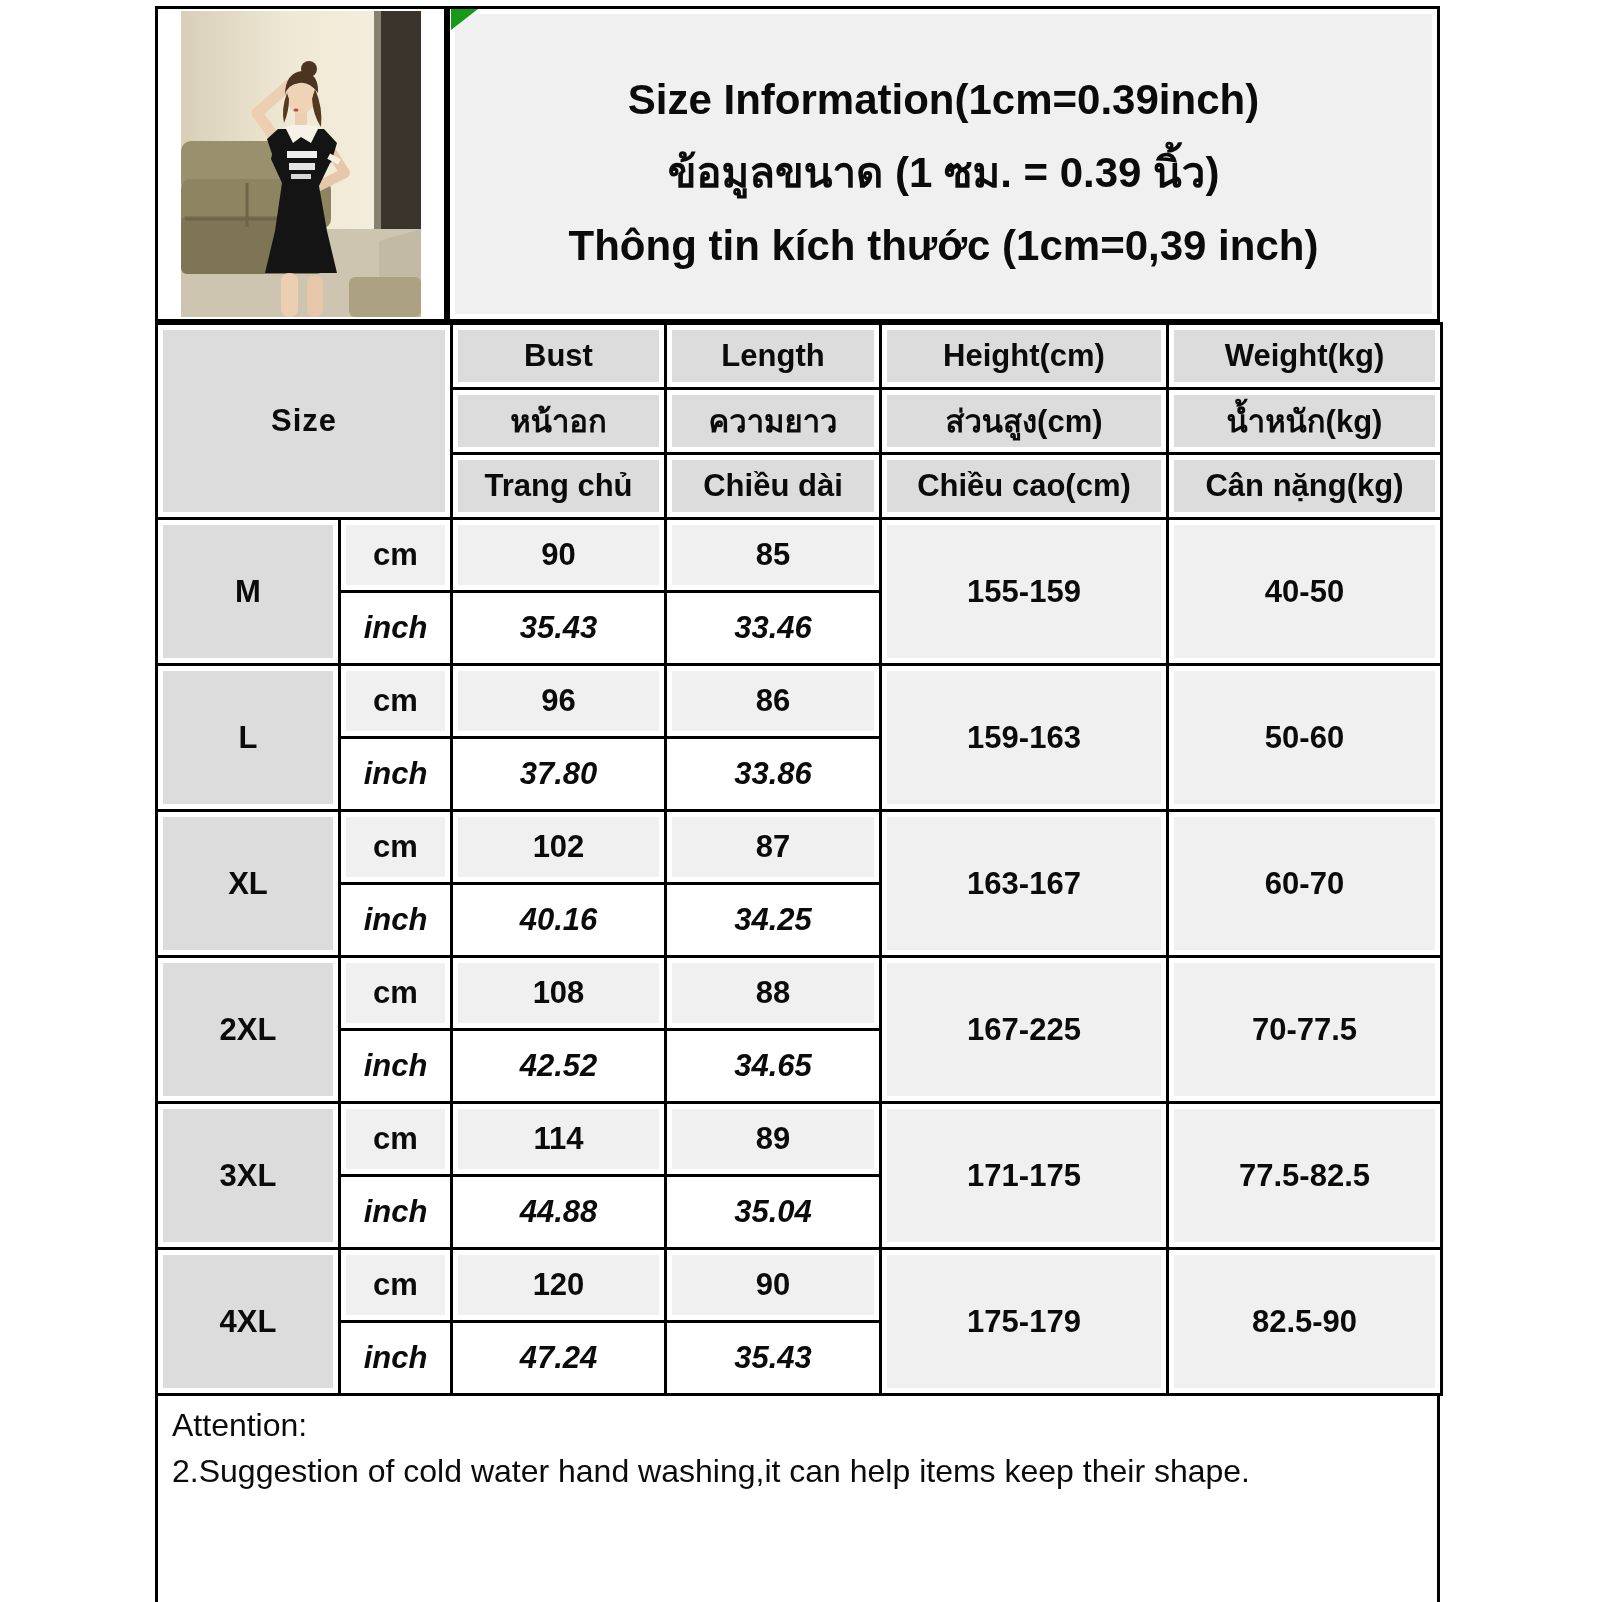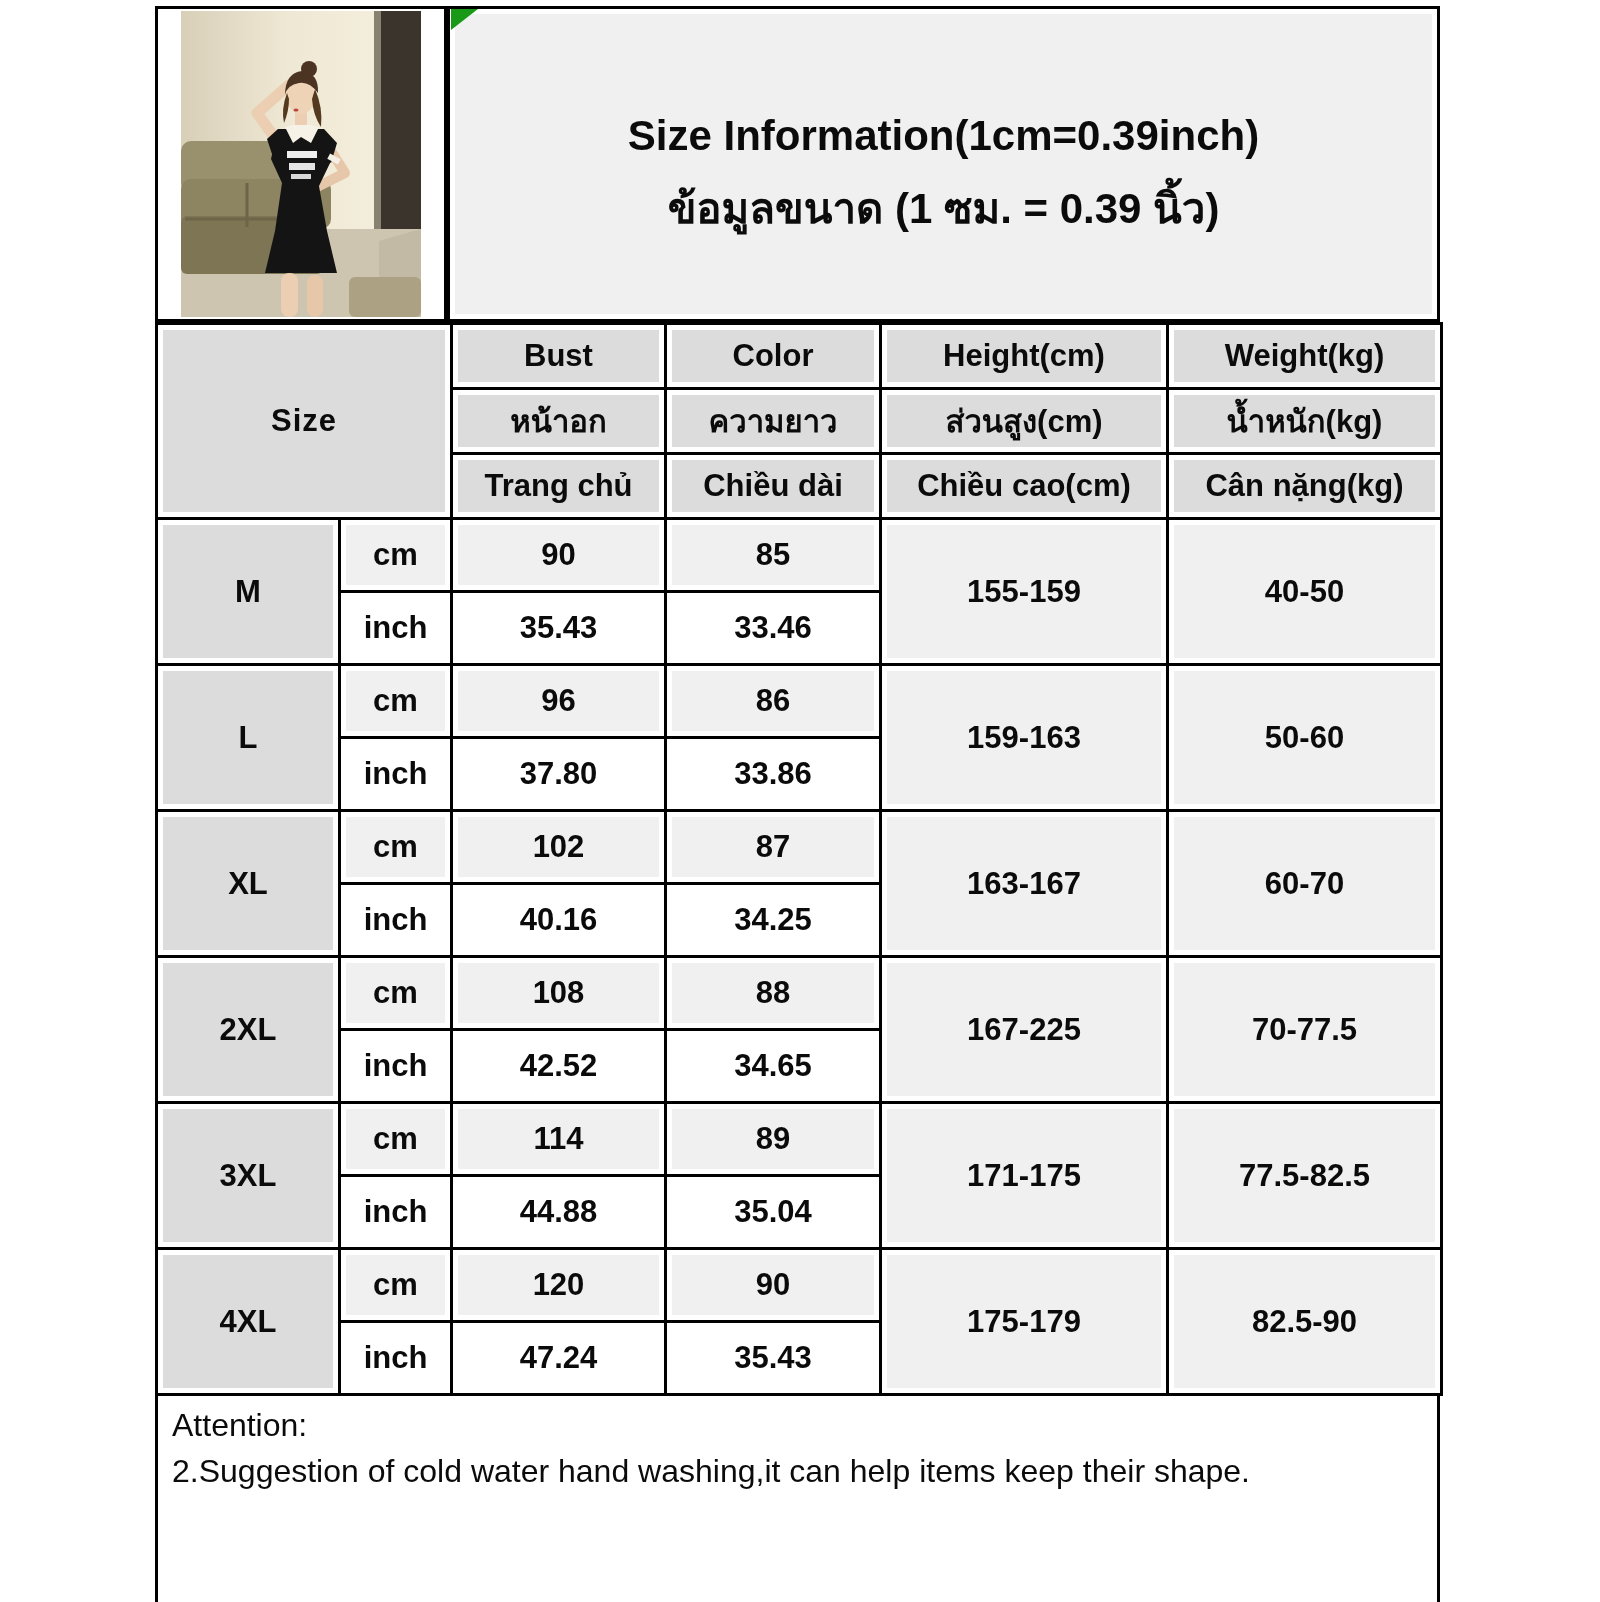--- a/index.html
+++ b/index.html
@@ -30,21 +30,21 @@
   table.size-table{
     position:absolute;left:155px;top:322px;width:1285px;
     border-collapse:collapse;table-layout:fixed;
   }
   table.size-table td{
     border:3px solid #000;text-align:center;vertical-align:middle;
     font-weight:bold;font-size:31px;padding:0;overflow:hidden;
   }
   td.g{background:#dcdcdc;box-shadow:inset 0 0 0 5px #fff;}
   td.lg{background:#f0f0f0;box-shadow:inset 0 0 0 5px #fff;}
-  td.w{background:#ffffff;}
+  td.w{background:#ffffff;font-style:italic;}
   td.size-big{font-size:60px;letter-spacing:1px;}
   td.size-name{font-size:34px;}
   tr.hdr{height:65px;}
   tr.sub{height:73px;}
   
   .attention-box{
     position:absolute;left:155px;top:1393px;width:1285px;height:212px;
     box-sizing:border-box;border:3px solid #000;background:#fff;
     padding:6px 14px;font-size:32px;line-height:46px;font-weight:normal;
   }
@@ -105,37 +105,38 @@
       <circle cx="128" cy="58" r="8" fill="#4c3423"></circle>
       <path d="M134,78 Q142,96 140,116 Q132,104 131,88 Z" fill="#54391f"></path>
       <path d="M106,82 Q100,98 103,112 Q108,100 108,88 Z" fill="#54391f"></path>
       <ellipse cx="115" cy="99" rx="2.5" ry="1.6" fill="#b8453f"></ellipse>
     </svg>
   </div>
 
   <div class="title-cell">
     <div class="title-line">Size Information(1cm=0.39inch)</div>
     <div class="title-line">ข้อมูลขนาด (1 ซม. = 0.39 นิ้ว)</div>
+    <div class="title-line">Thông tin kích thước (1cm=0,39 inch)</div>
   </div>
   <div class="corner-flag"></div>
 
   <table class="size-table">
     <colgroup>
       <col style="width:183px">
         <col style="width:112px">
         <col style="width:214px">
       <col style="width:215px">
         <col style="width:287px">
         <col style="width:274px">
     </colgroup>
     <tbody>
       <tr class="hdr">
         <td class="g size-big" colspan="2" rowspan="3">Size</td>
         <td class="g">Bust</td>
-        <td class="g">Color</td>
+        <td class="g">Length</td>
         <td class="g">Height(cm)</td>
         <td class="g">Weight(kg)</td>
       </tr>
       <tr class="hdr">
         <td class="g">หน้าอก</td>
         <td class="g">ความยาว</td>
         <td class="g">ส่วนสูง(cm)</td>
         <td class="g">น้ำหนัก(kg)</td>
       </tr>
       <tr class="hdr">

